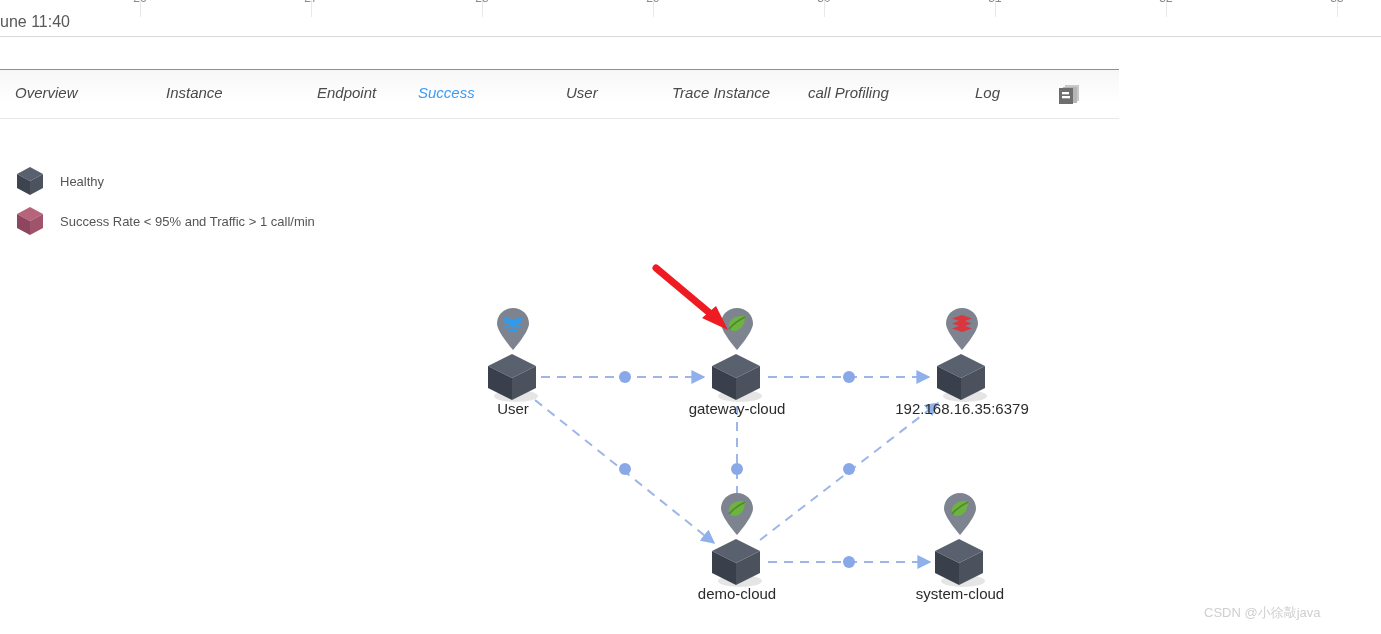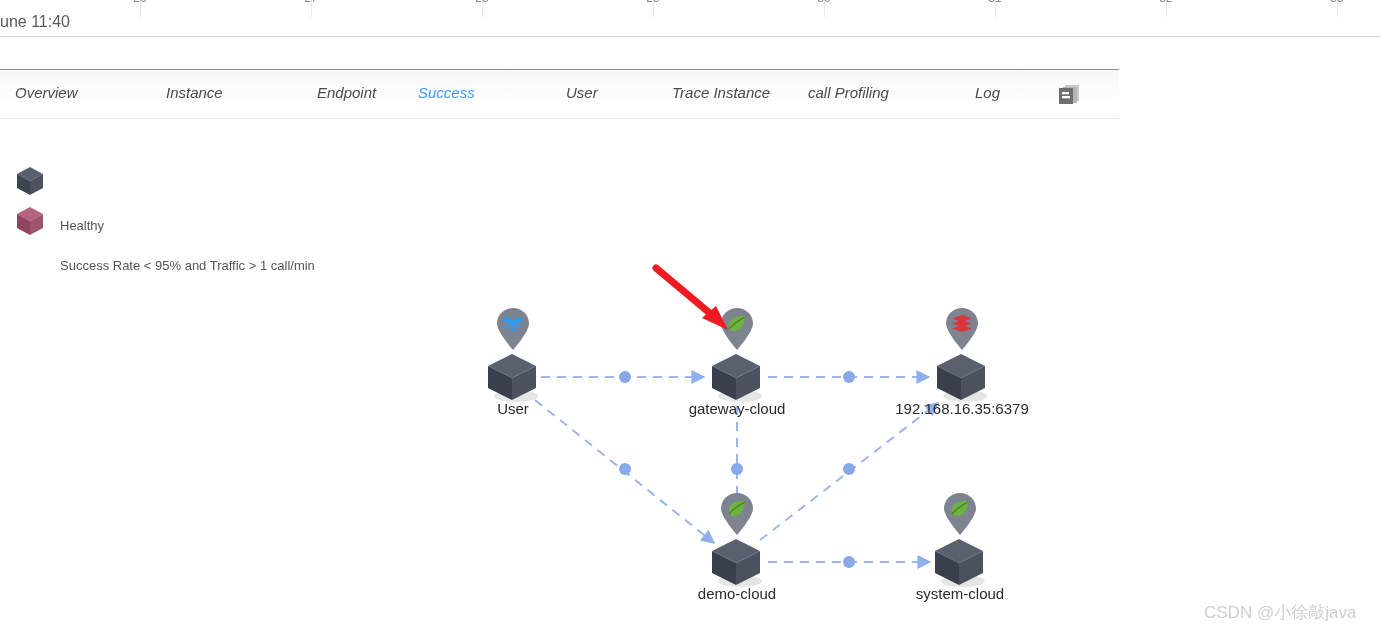--- a/index.html
+++ b/index.html
@@ -108,21 +108,20 @@
     height: 32px;
   }
   .legend-text {
     position: absolute;
     left: 46px;
     top: 8px;
     font-size: 13px;
     color: #555555;
     line-height: 18px;
     white-space: nowrap;
-    margin-top: 44px;
   }
 
   
   #topology {
     position: absolute;
     left: 0; top: 240px;
     width: 1126px;
     height: 394px;
   }
   #topo-svg {
@@ -165,21 +164,21 @@
     top: 262px;
     width: 96px;
     height: 82px;
     pointer-events: none;
   }
 
   #watermark {
     position: absolute;
     left: 1204px;
     top: 602px;
-    font-size: 17px;
+    font-size: 13px;
     color: #cfcfcf;
     white-space: nowrap;
     line-height: 22px;
   }
 </style>
 </head>
 <body>
 
 <div id="chart-strip">
     <div class="tick-line" style="left: 140px;"></div>

